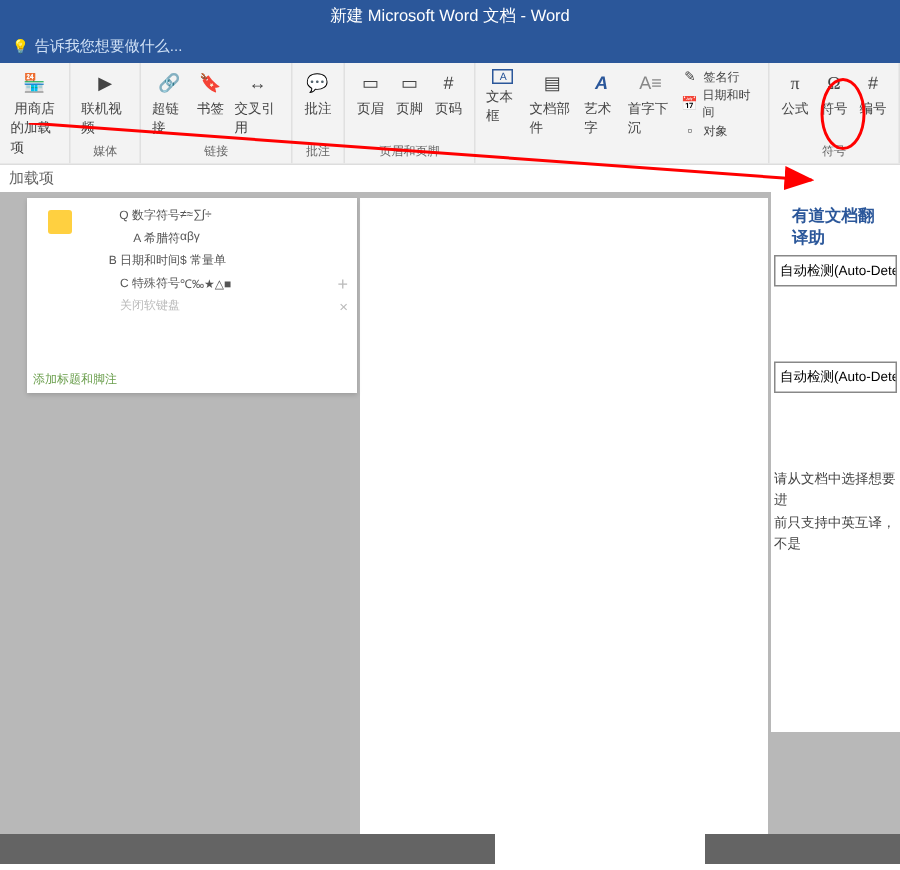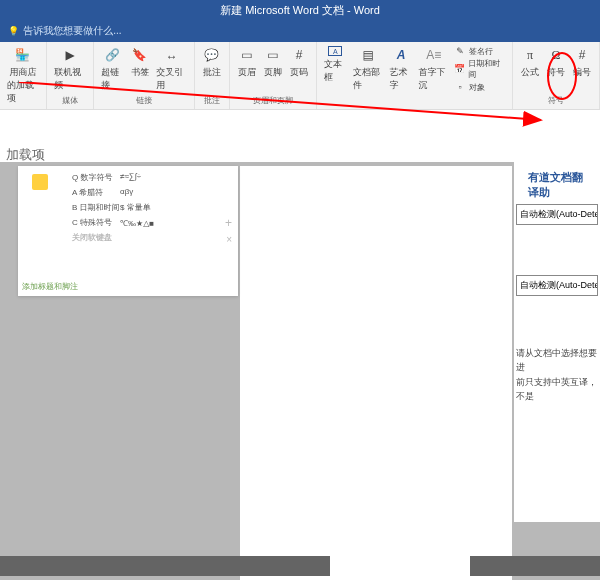--- a/index.html
+++ b/index.html
@@ -83,24 +83,23 @@
       font-size: 8px;
       color: #666;
       text-align: center;
       padding-bottom: 1px;
     }
     
     .sub-label-row {
       background: #fff;
       height: 18px;
       display: flex;
-      font-size: 13px;
+      font-size: 10px;
       color: #666;
       padding: 2px 0;
-      margin-top: 34px;
     }
     .sub-label-row span { padding: 0 6px; }
     
     .doc-area {
       display: flex;
       height: 430px;
       background: #b8b8b8;
     }
     
     .page-panel {
@@ -122,23 +121,23 @@
     }
     
     .symbol-popup {
       position: absolute;
       left: 50px;
       top: 4px;
       background: #fff;
       font-size: 8px;
       color: #555;
     }
-    .symbol-popup div { padding: 2px 4px; display: flex; }
+    .symbol-popup div { padding: 2px 4px; display: flex; text-align: right; }
     .symbol-popup div span:first-child { width: 48px; }
-    .symbol-popup .disabled { color: #bbb; font-weight: bold; }
+    .symbol-popup .disabled { color: #bbb; }
     
     .tag-bar {
       position: absolute;
       left: 4px;
       bottom: 4px;
       font-size: 8px;
       color: #6a9e4c;
     }
     
     .doc-middle {

